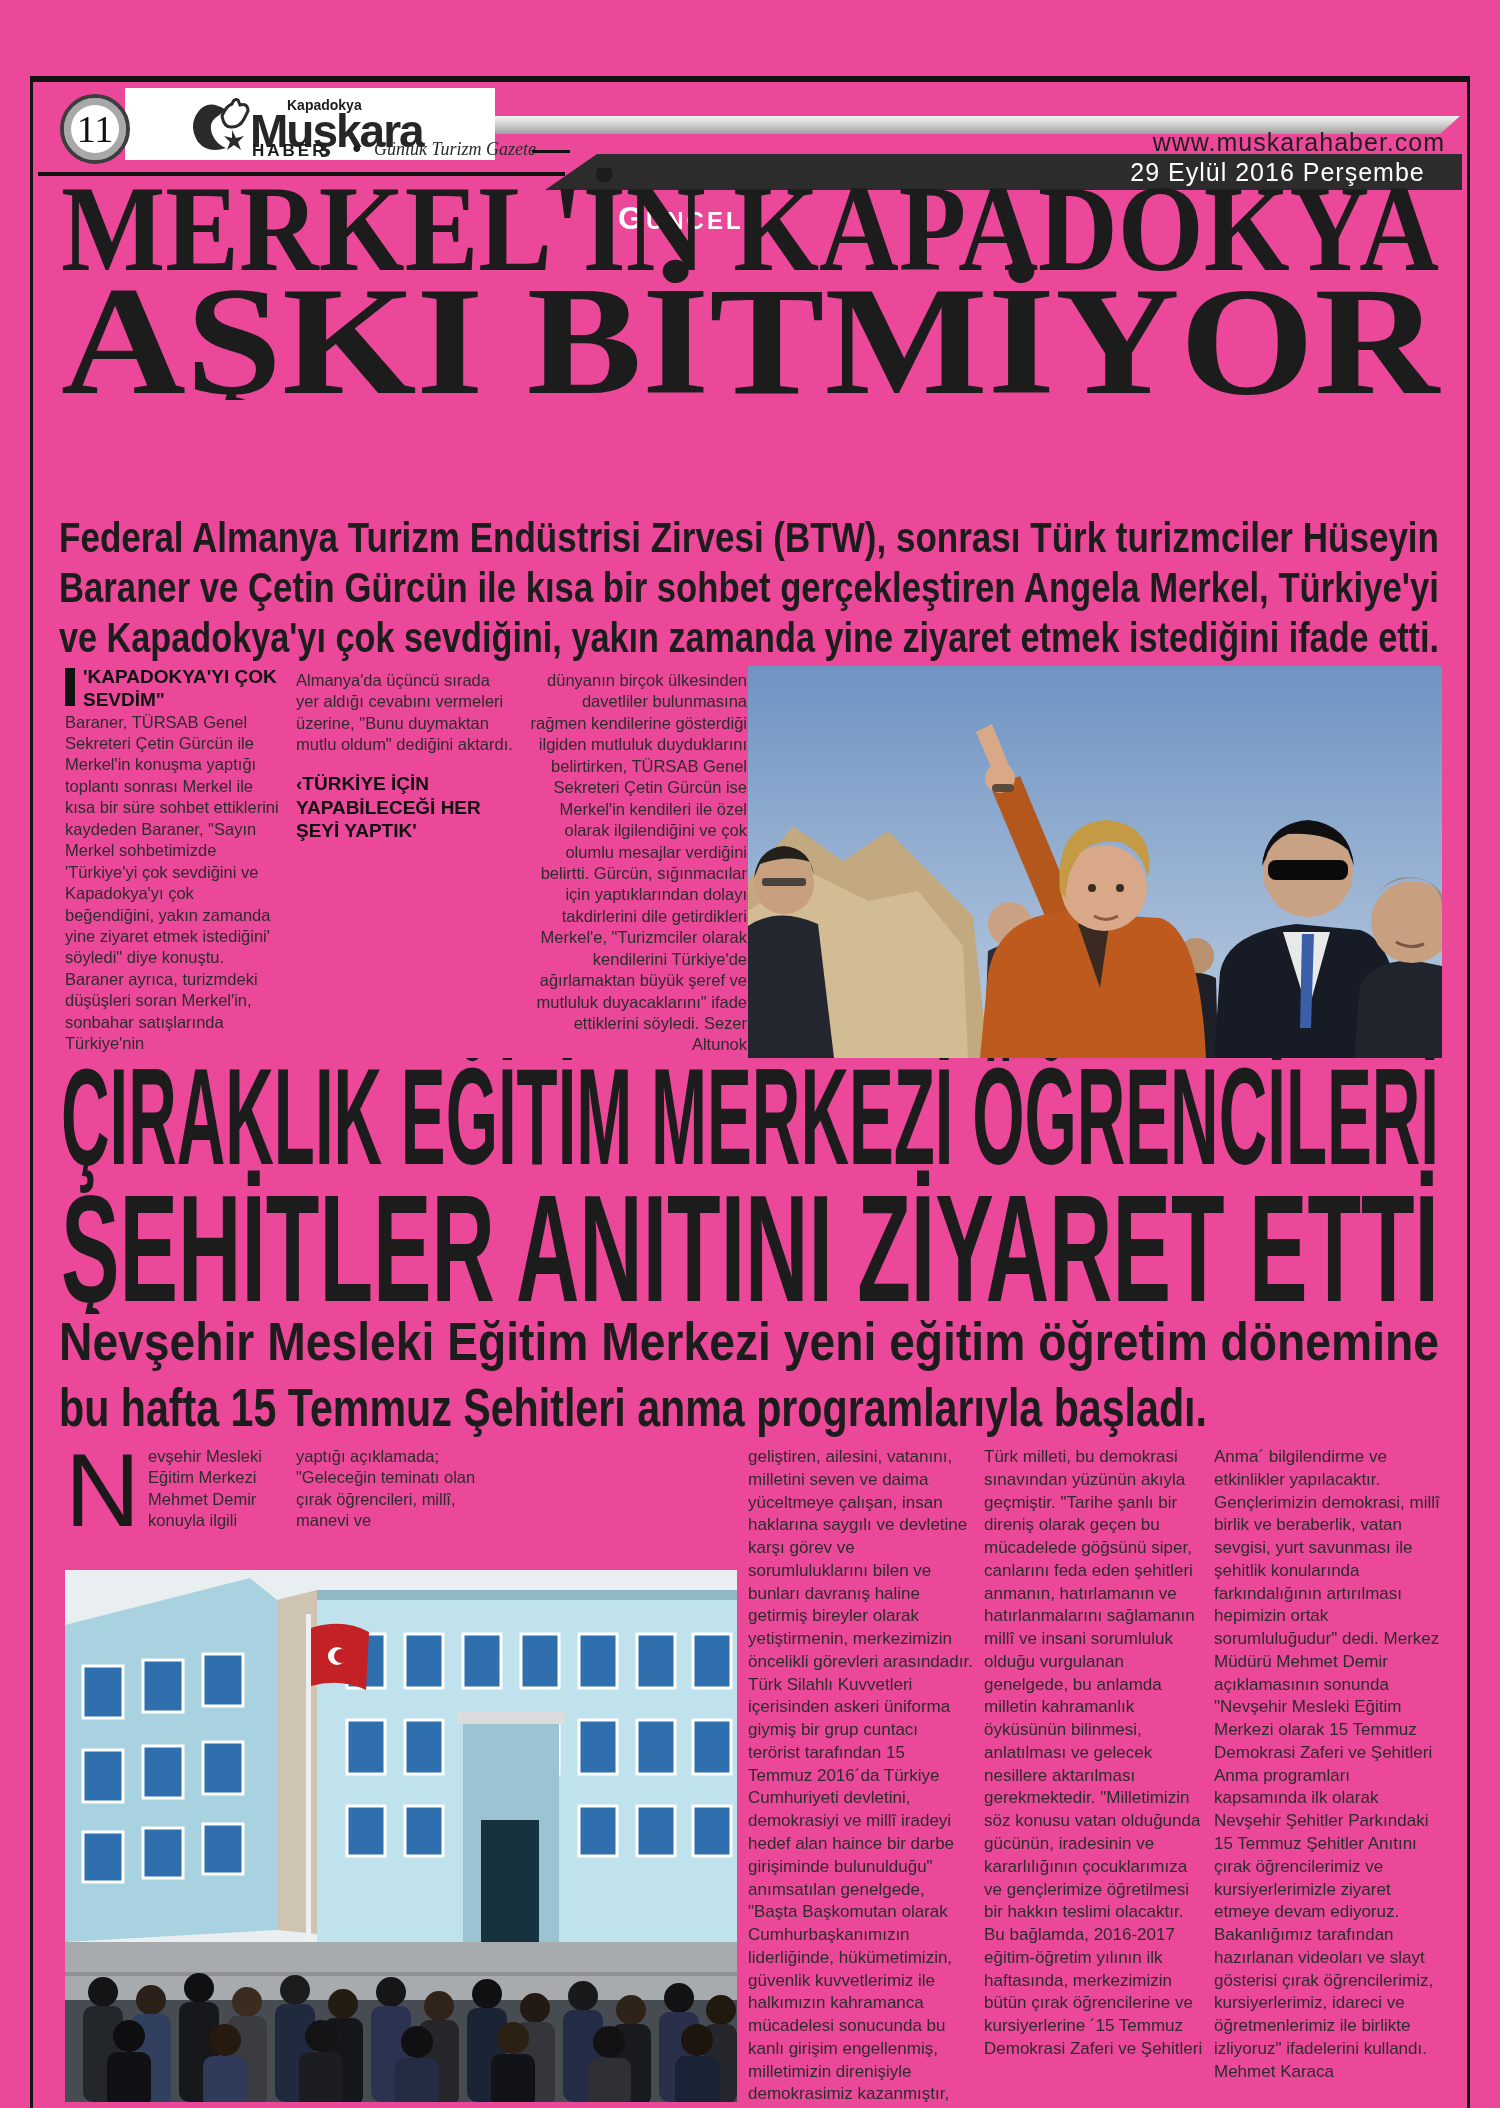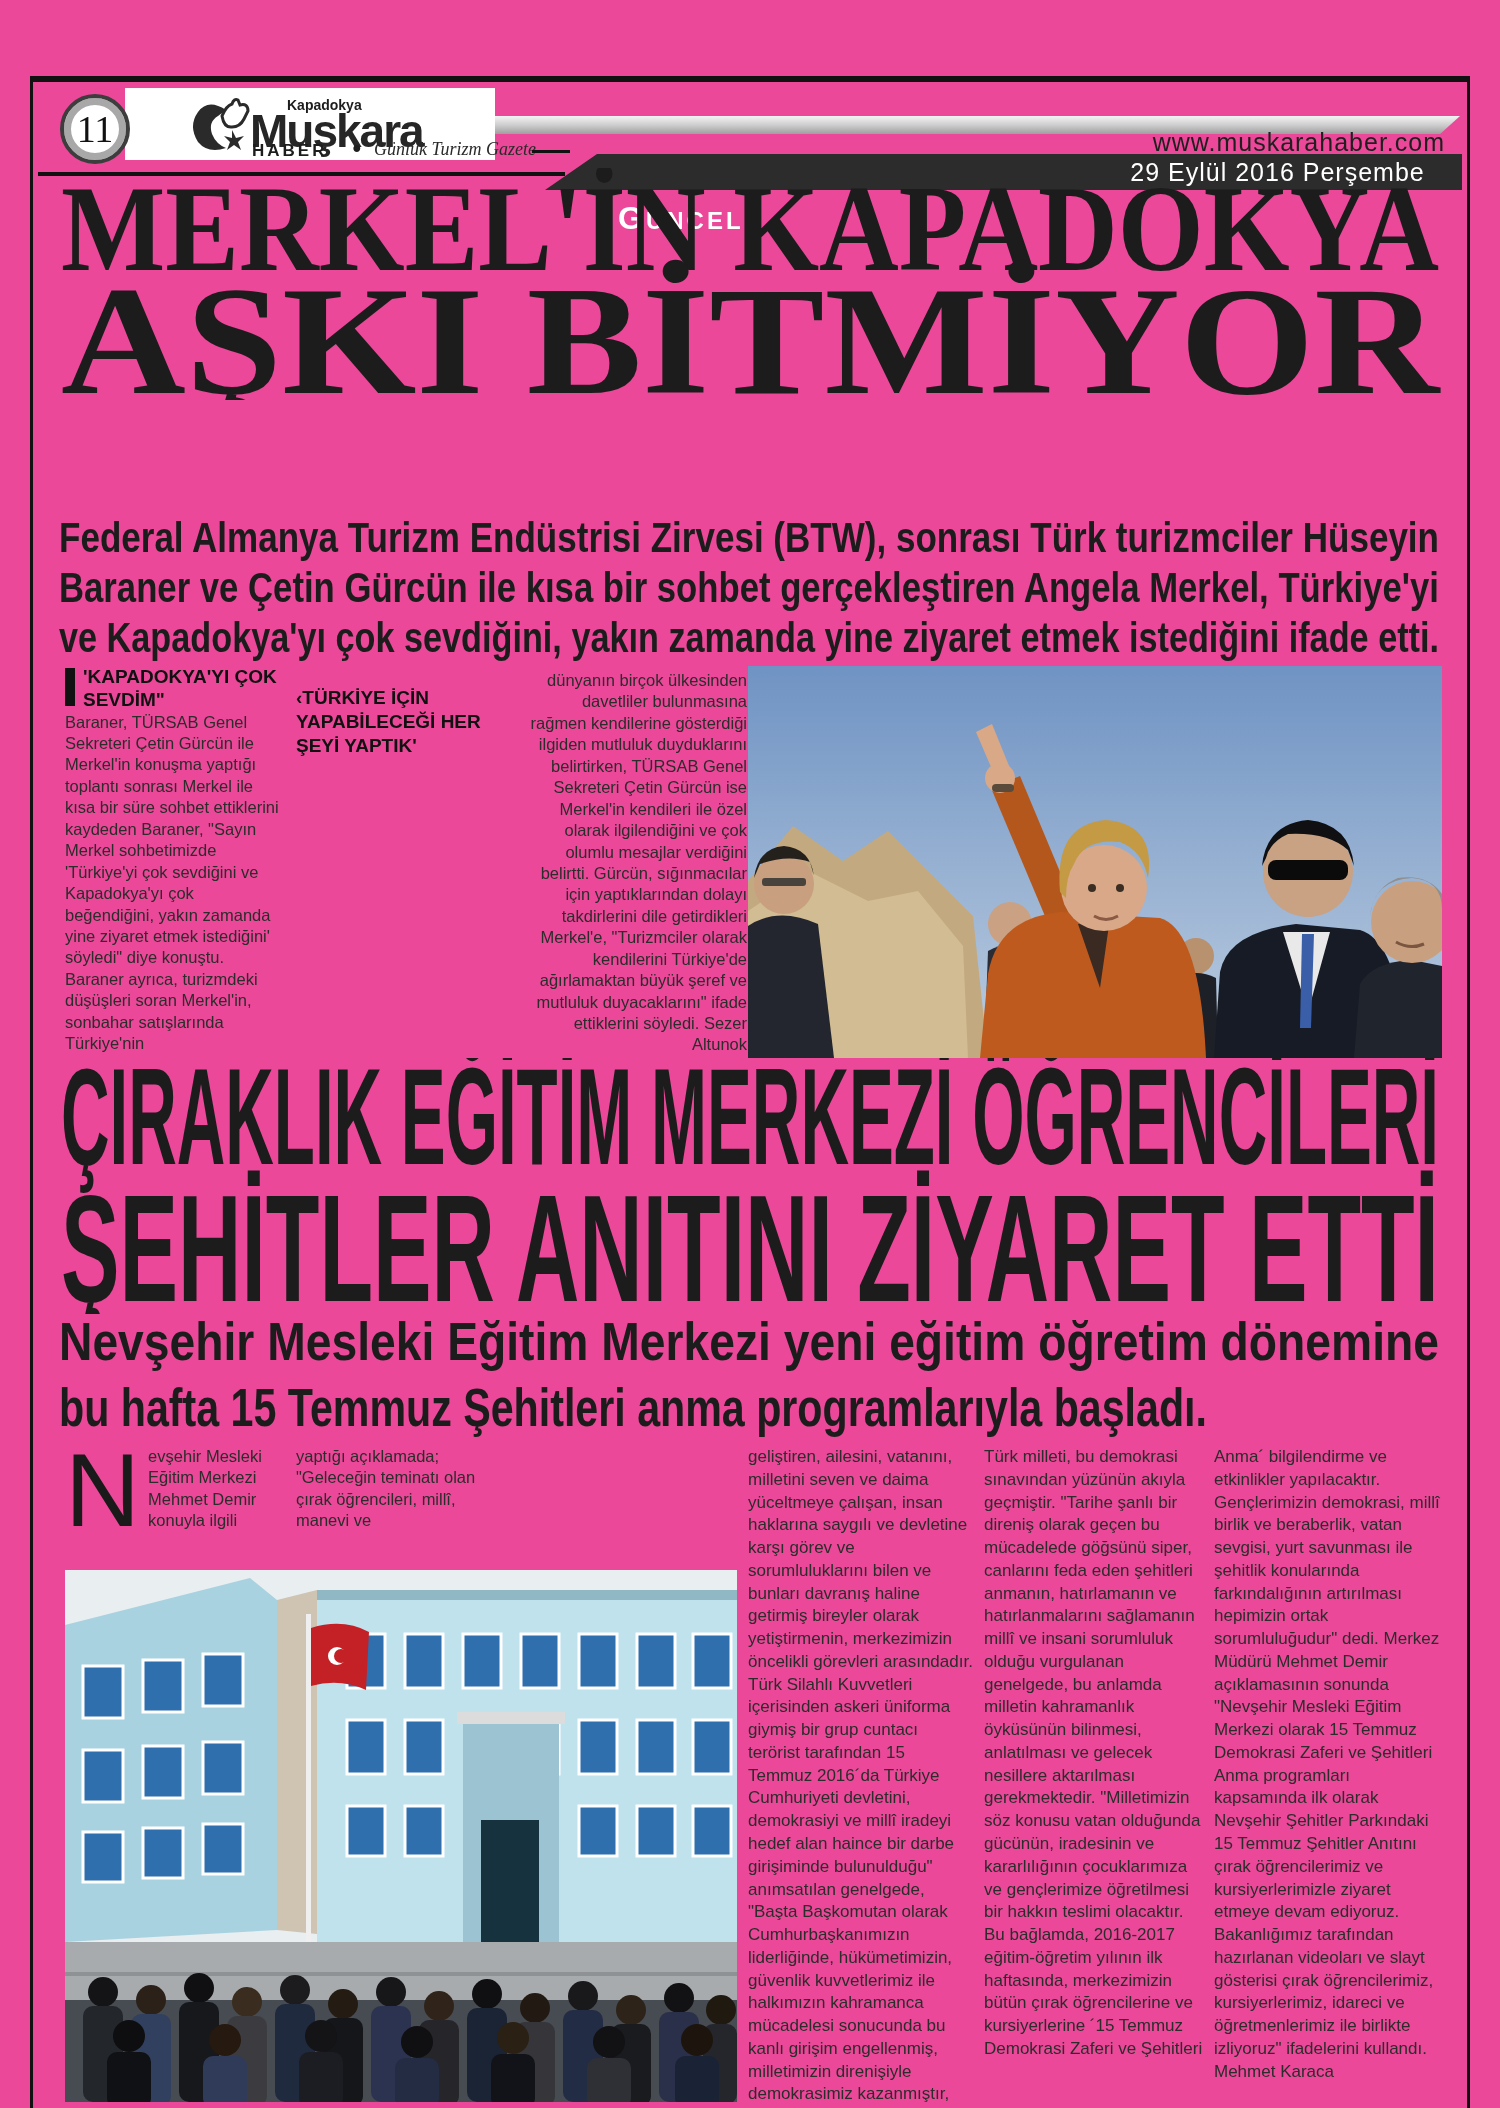--- a/index.html
+++ b/index.html
@@ -110,20 +110,21 @@
   </svg>
 
   <div class="abs col a1c1">
     <div class="colhead">
       <span class="hbar"></span>
       <span>'KAPADOKYA'YI ÇOK SEVDİM"</span>
     </div>
     <p class="a1body-gap">Baraner, TÜRSAB Genel Sekreteri Çetin Gürcün ile Merkel'in konuşma yaptığı toplantı sonrası Merkel ile kısa bir süre sohbet ettiklerini kaydeden Baraner, "Sayın Merkel sohbetimizde 'Türkiye'yi çok sevdiğini ve Kapadokya'yı çok beğendiğini, yakın zamanda yine ziyaret etmek istediğini' söyledi" diye konuştu. Baraner ayrıca, turizmdeki düşüşleri soran Merkel'in, sonbahar satışlarında Türkiye'nin</p>
   </div>
   <div class="abs col a1c2">
+    <p>Almanya'da üçüncü sırada yer aldığı cevabını vermeleri üzerine, "Bunu duymaktan mutlu oldum" dediğini aktardı.</p>
     <div class="subhead">‹TÜRKİYE İÇİN YAPABİLECEĞİ HER ŞEYİ YAPTIK'</div>
   </div>
   <div class="abs col a1c3">
     <p>dünyanın birçok ülkesinden davetliler bulunmasına rağmen kendilerine gösterdiği ilgiden mutluluk duyduklarını belirtirken, TÜRSAB Genel Sekreteri Çetin Gürcün ise Merkel'in kendileri ile özel olarak ilgilendiğini ve çok olumlu mesajlar verdiğini belirtti. Gürcün, sığınmacılar için yaptıklarından dolayı takdirlerini dile getirdikleri Merkel'e, "Turizmciler olarak kendilerini Türkiye'de ağırlamaktan büyük şeref ve mutluluk duyacaklarını" ifade ettiklerini söyledi. Sezer Altunok</p>
   </div>
 
   <div class="abs photo" style="left:748px;top:666px;width:694px;height:392px;">
     <svg width="694" height="392" viewBox="0 0 694 392">
       <defs>
         <linearGradient id="sky1" x1="0" y1="0" x2="0" y2="1">

